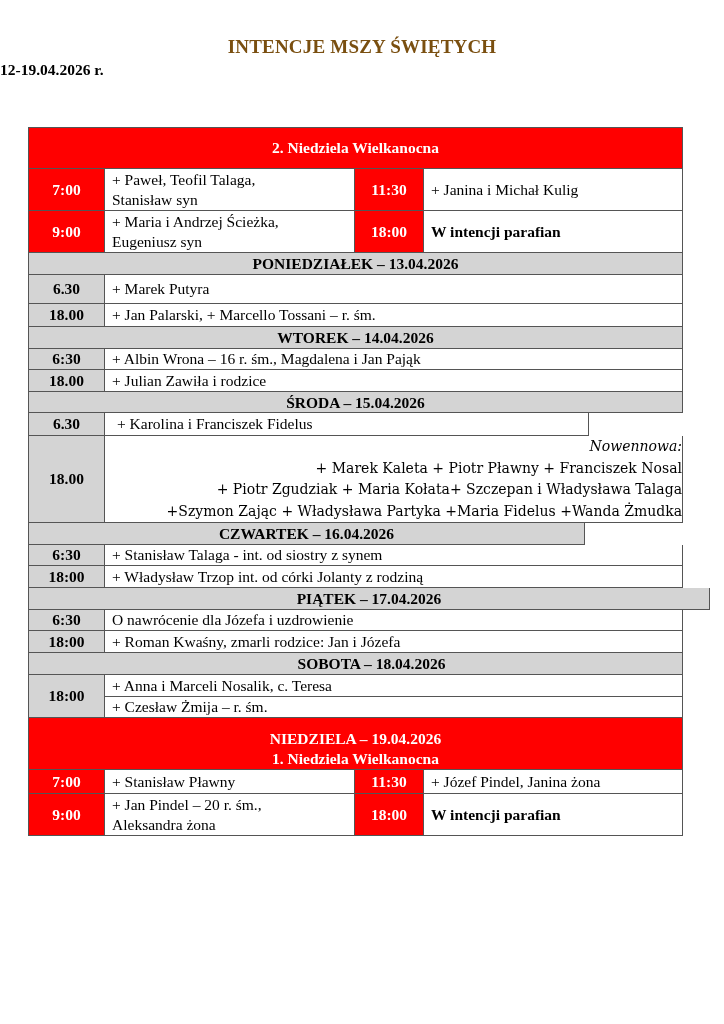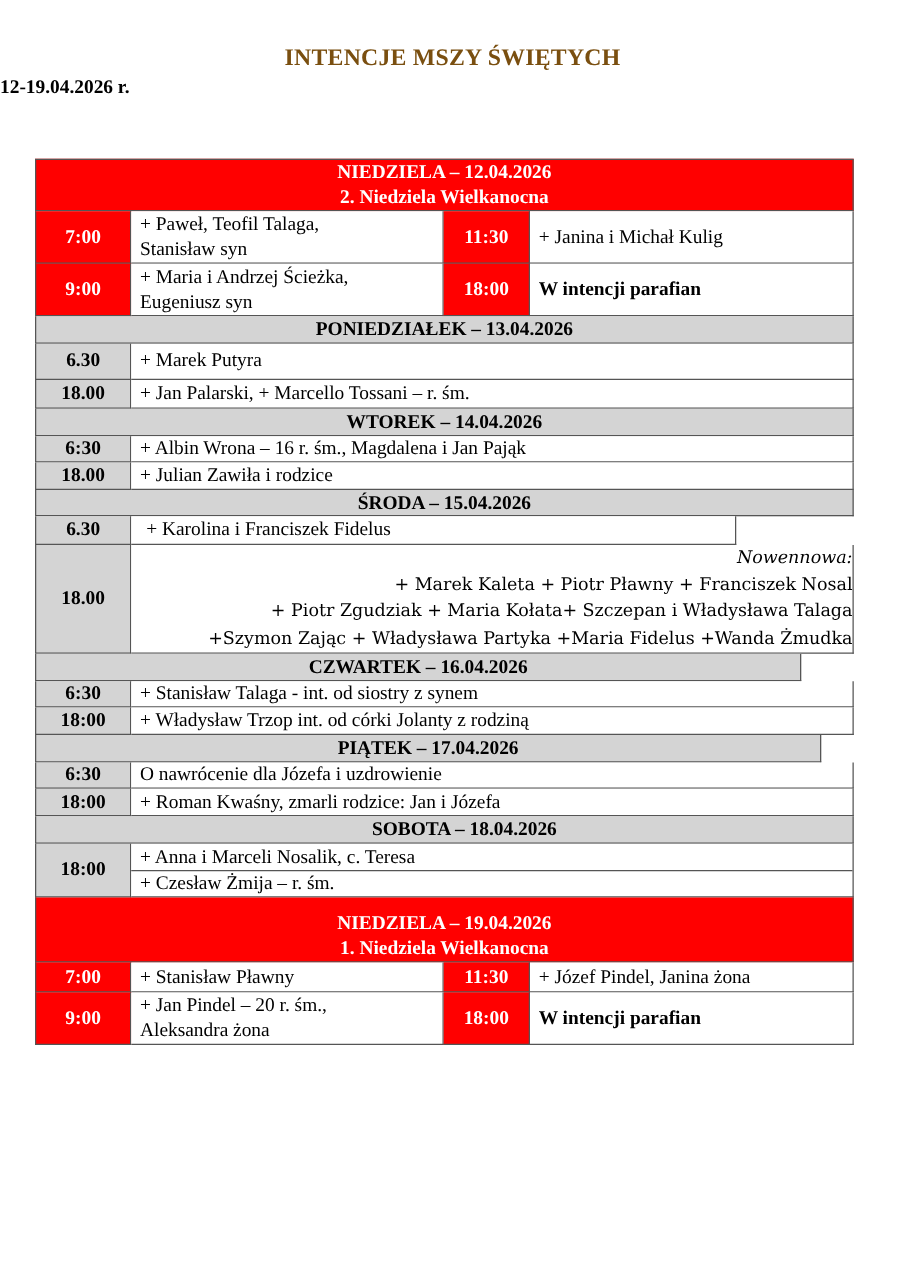--- a/index.html
+++ b/index.html
@@ -31,21 +31,20 @@
 </head>
 <body>
 
 <div class="title">INTENCJE MSZY ŚWIĘTYCH</div>
 <div class="subtitle">12-19.04.2026 r.</div>
 
 <div class="tbl">
 
   <div class="row" style="top:0;height:42px;">
     <div class="cell first red topb sundaytitle" style="left:0;width:655px;">
-      <span>NIEDZIELA – 12.04.2026</span>
       <span>2. Niedziela Wielkanocna</span>
     </div>
   </div>
   <div class="row" style="top:42px;height:42px;">
     <div class="cell first red center timecell" style="left:0;width:77px;">7:00</div>
     <div class="cell white txt" style="left:77px;width:250px;">
       <span>+ Paweł, Teofil Talaga,</span>
       <span>Stanisław syn</span>
     </div>
     <div class="cell red center timecell" style="left:327px;width:69px;">11:30</div>
@@ -96,33 +95,33 @@
     <div class="cell first gray center timecell" style="left:0;width:77px;">18.00</div>
     <div class="cell white txt sans" style="left:77px;width:578px;justify-content:flex-start;padding-top:0;text-align:right;">
       <span class="italic">Nowennowa:</span>
       <span>+ Marek Kaleta + Piotr Pławny + Franciszek Nosal</span>
       <span>+ Piotr Zgudziak + Maria Kołata+ Szczepan i Władysława Talaga</span>
       <span style="white-space:pre;"> +Szymon Zając + Władysława Partyka +Maria Fidelus +Wanda Żmudka</span>
     </div>
   </div>
 
   <div class="row" style="top:396px;height:22px;">
-    <div class="cell first gray center daytitle" style="left:0;width:613px;">CZWARTEK – 16.04.2026</div>
+    <div class="cell first gray center daytitle" style="left:0;width:557px;">CZWARTEK – 16.04.2026</div>
   </div>
   <div class="row" style="top:418px;height:21px;">
     <div class="cell first gray center timecell" style="left:0;width:77px;">6:30</div>
     <div class="cell white txt" style="left:77px;width:578px;">+ Stanisław Talaga - int. od siostry z synem</div>
   </div>
   <div class="row" style="top:439px;height:22px;">
     <div class="cell first gray center timecell" style="left:0;width:77px;">18:00</div>
     <div class="cell white txt" style="left:77px;width:578px;">+ Władysław Trzop int. od córki Jolanty z rodziną</div>
   </div>
 
   <div class="row" style="top:461px;height:22px;">
-    <div class="cell first gray center daytitle" style="left:0;width:629px;">PIĄTEK – 17.04.2026</div>
+    <div class="cell first gray center daytitle" style="left:0;width:682px;">PIĄTEK – 17.04.2026</div>
   </div>
   <div class="row" style="top:483px;height:21px;">
     <div class="cell first gray center timecell" style="left:0;width:77px;">6:30</div>
     <div class="cell white txt" style="left:77px;width:578px;">O nawrócenie dla Józefa i uzdrowienie</div>
   </div>
   <div class="row" style="top:504px;height:22px;">
     <div class="cell first gray center timecell" style="left:0;width:77px;">18:00</div>
     <div class="cell white txt" style="left:77px;width:578px;">+ Roman Kwaśny, zmarli rodzice: Jan i Józefa</div>
   </div>
 

